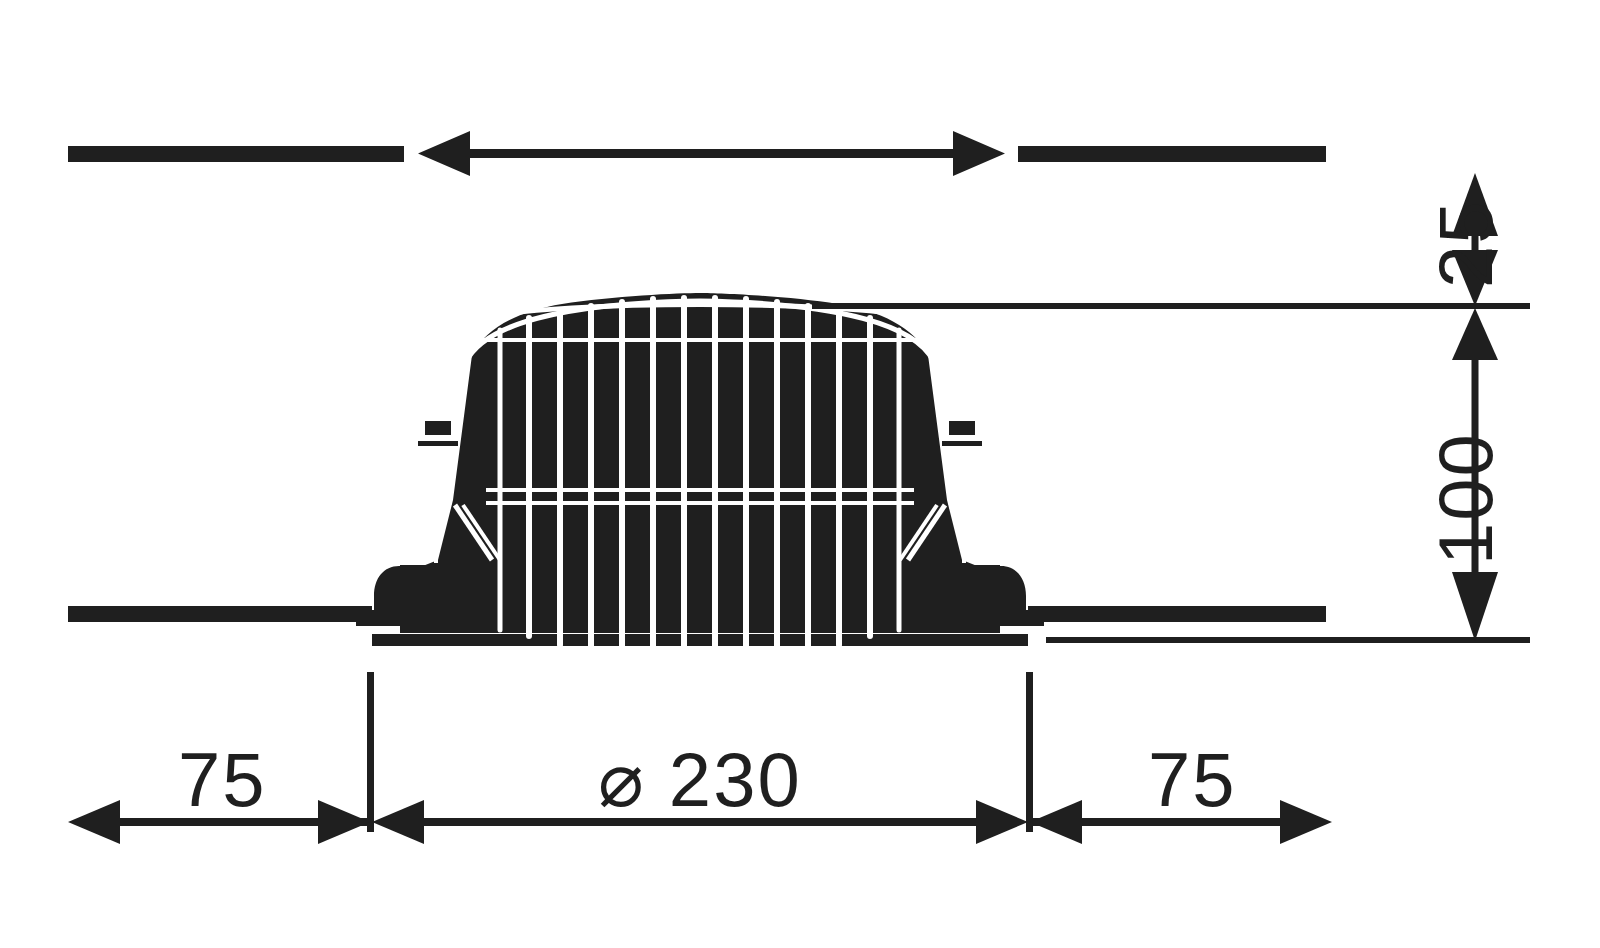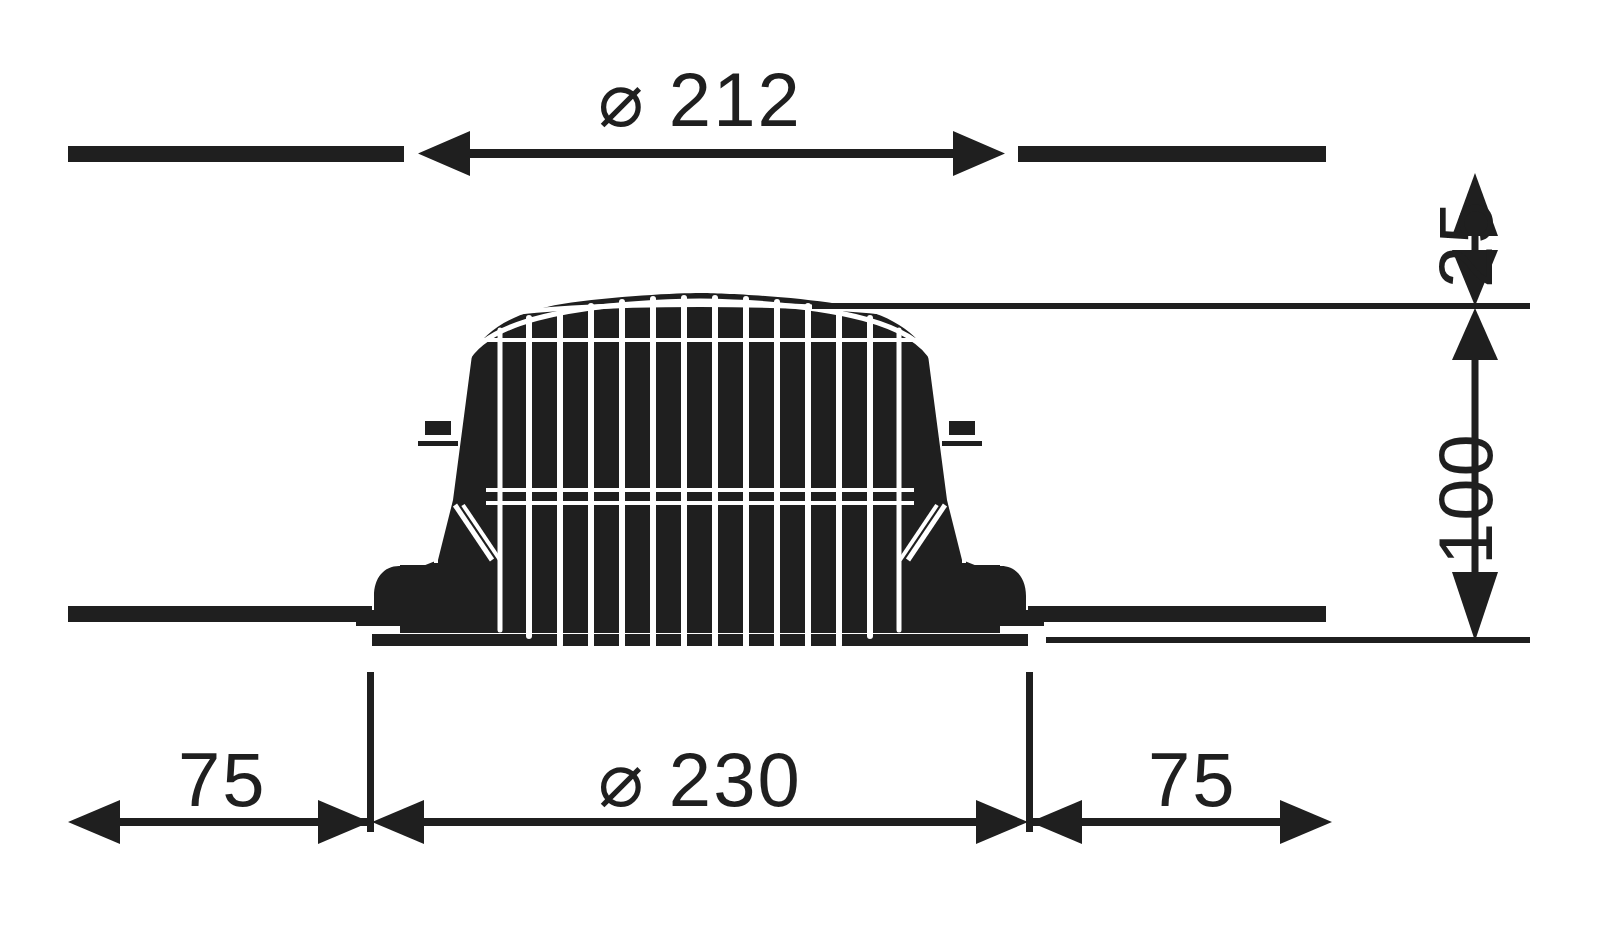--- a/index.html
+++ b/index.html
@@ -161,21 +161,20 @@
       <polygon class="ink" points="372,822 424,800 424,844"></polygon>
       <polygon class="ink" points="1028,822 976,800 976,844"></polygon>
 
       <rect class="ink" x="1030" y="818" width="282" height="8"></rect>
       <polygon class="ink" points="1030,822 1082,800 1082,844"></polygon>
       <polygon class="ink" points="1332,822 1280,800 1280,844"></polygon>
     </g>
 
   </svg>
 
-  <div class="dimlabel dim-top" style="left:598px;top:62px;">⌀ 212</div>
 
   <div class="dimlabel dim-bottom" style="left:598px;top:718px;">⌀ 230</div>
 
   <div class="dimlabel dim-bottom" style="left:178px;top:718px;">75</div>
 
   <div class="dimlabel dim-bottom" style="left:1148px;top:718px;">75</div>
 
   <div class="dimlabel dim-side rot" style="left:1428px;top:288px;">25</div>
 
   <div class="dimlabel dim-side rot" style="left:1428px;top:565px;">100</div>

